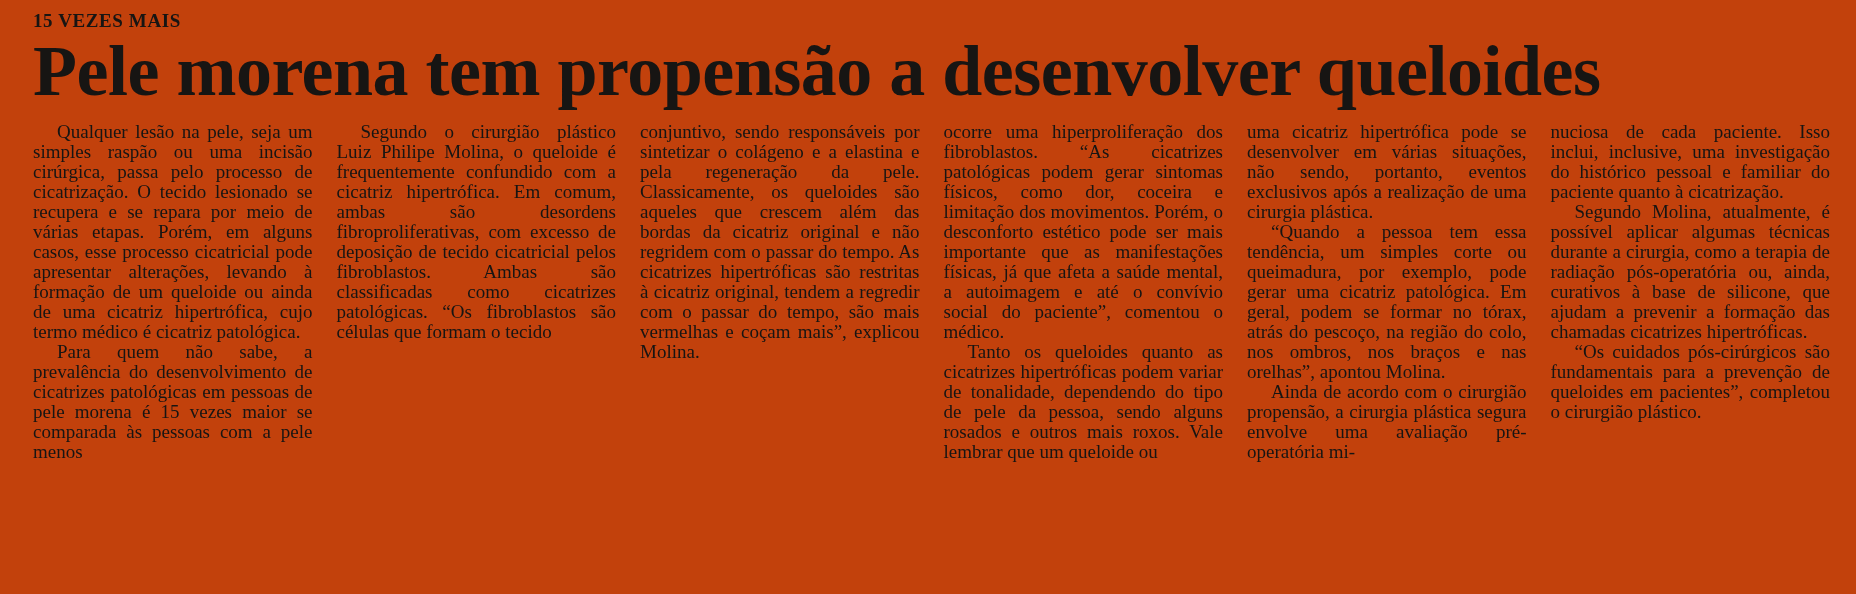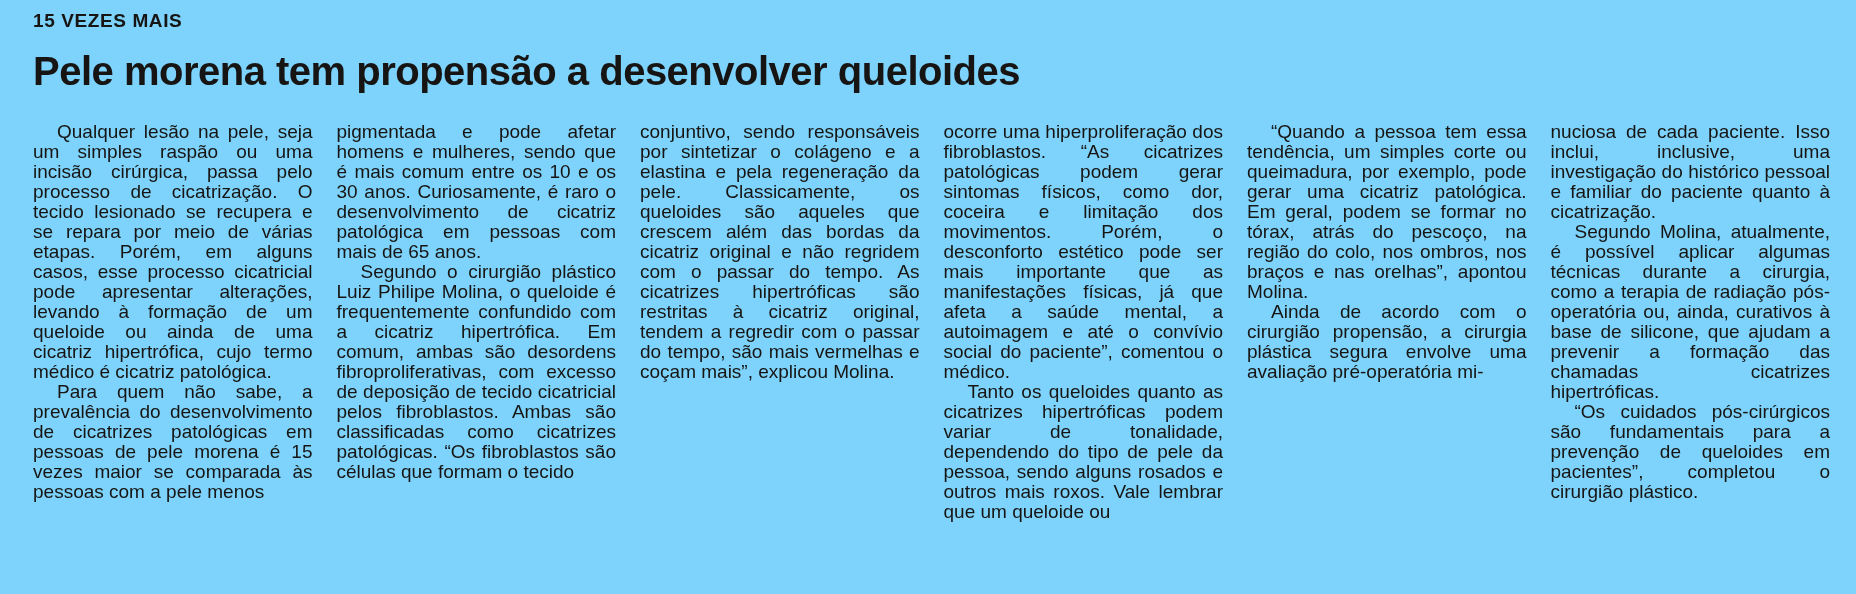--- a/index.html
+++ b/index.html
@@ -5,35 +5,35 @@
   html, body {
     margin: 0;
     padding: 0;
     background: #ffffff;
   }
   .page {
     position: relative;
     width: 1856px;
     height: 594px;
     box-sizing: border-box;
-    background: #7dd3fc;
+    background: #c2410c;
     padding: 10px 26px 0 33px;
-    font-family: Liberation Sans, sans-serif;
+    font-family: Liberation Serif, serif;
     color: #171513;
     overflow: hidden;
   }
   .kicker {
     font-size: 19px;
     font-weight: bold;
     letter-spacing: 0.6px;
     line-height: 22px;
   }
   .headline {
     margin: 12px 0 0 0;
-    font-size: 40px;
+    font-size: 72px;
     font-weight: bold;
     line-height: 54px;
     letter-spacing: -0.5px;
     white-space: nowrap;
   }
   .columns {
     display: flex;
     gap: 24px;
     margin-top: 24px;
   }
@@ -57,31 +57,31 @@
 
 <div class="page">
   <div class="kicker">15 VEZES MAIS</div>
   <h1 class="headline">Pele morena tem propensão a desenvolver queloides</h1>
   <div class="columns" id="columns">
       <div class="col">
         <p class="frag indent">Qualquer lesão na pele, seja um simples raspão ou uma incisão cirúrgica, passa pelo processo de cicatrização. O tecido lesionado se recupera e se repara por meio de várias etapas. Porém, em alguns casos, esse processo cicatricial pode apresentar alterações, levando à formação de um queloide ou ainda de uma cicatriz hipertrófica, cujo termo médico é cicatriz patológica.</p>
         <p class="frag indent">Para quem não sabe, a prevalência do desenvolvimento de cicatrizes patológicas em pessoas de pele morena é 15 vezes maior se comparada às pessoas com a pele menos</p>
       </div>
       <div class="col">
-        <p class="frag">pigmentada e pode afetar homens e mulheres, sendo que é mais comum entre os 10 e os 30 anos. Curiosamente, é raro o desenvolvimento de cicatriz patológica em pessoas com mais de 65 anos.</p>
         <p class="frag indent">Segundo o cirurgião plástico Luiz Philipe Molina, o queloide é frequentemente confundido com a cicatriz hipertrófica. Em comum, ambas são desordens fibroproliferativas, com excesso de deposição de tecido cicatricial pelos fibroblastos. Ambas são classificadas como cicatrizes patológicas. “Os fibroblastos são células que formam o tecido</p>
       </div>
       <div class="col">
         <p class="frag">conjuntivo, sendo responsáveis por sintetizar o colágeno e a elastina e pela regeneração da pele. Classicamente, os queloides são aqueles que crescem além das bordas da cicatriz original e não regridem com o passar do tempo. As cicatrizes hipertróficas são restritas à cicatriz original, tendem a regredir com o passar do tempo, são mais vermelhas e coçam mais”, explicou Molina.</p>
       </div>
       <div class="col">
         <p class="frag">ocorre uma hiperproliferação dos fibroblastos. “As cicatrizes patológicas podem gerar sintomas físicos, como dor, coceira e limitação dos movimentos. Porém, o desconforto estético pode ser mais importante que as manifestações físicas, já que afeta a saúde mental, a autoimagem e até o convívio social do paciente”, comentou o médico.</p>
         <p class="frag indent">Tanto os queloides quanto as cicatrizes hipertróficas podem variar de tonalidade, dependendo do tipo de pele da pessoa, sendo alguns rosados e outros mais roxos. Vale lembrar que um queloide ou</p>
       </div>
       <div class="col">
+        <p class="frag">uma cicatriz hipertrófica pode se desenvolver em várias situações, não sendo, portanto, eventos exclusivos após a realização de uma cirurgia plástica.</p>
         <p class="frag indent">“Quando a pessoa tem essa tendência, um simples corte ou queimadura, por exemplo, pode gerar uma cicatriz patológica. Em geral, podem se formar no tórax, atrás do pescoço, na região do colo, nos ombros, nos braços e nas orelhas”, apontou Molina.</p>
         <p class="frag indent">Ainda de acordo com o cirurgião propensão, a cirurgia plástica segura envolve uma avaliação pré-operatória mi-</p>
       </div>
       <div class="col">
         <p class="frag">nuciosa de cada paciente. Isso inclui, inclusive, uma investigação do histórico pessoal e familiar do paciente quanto à cicatrização.</p>
         <p class="frag indent">Segundo Molina, atualmente, é possível aplicar algumas técnicas durante a cirurgia, como a terapia de radiação pós-operatória ou, ainda, curativos à base de silicone, que ajudam a prevenir a formação das chamadas cicatrizes hipertróficas.</p>
         <p class="frag indent">“Os cuidados pós-cirúrgicos são fundamentais para a prevenção de queloides em pacientes”, completou o cirurgião plástico.</p>
       </div>
     </div>
 </div>

